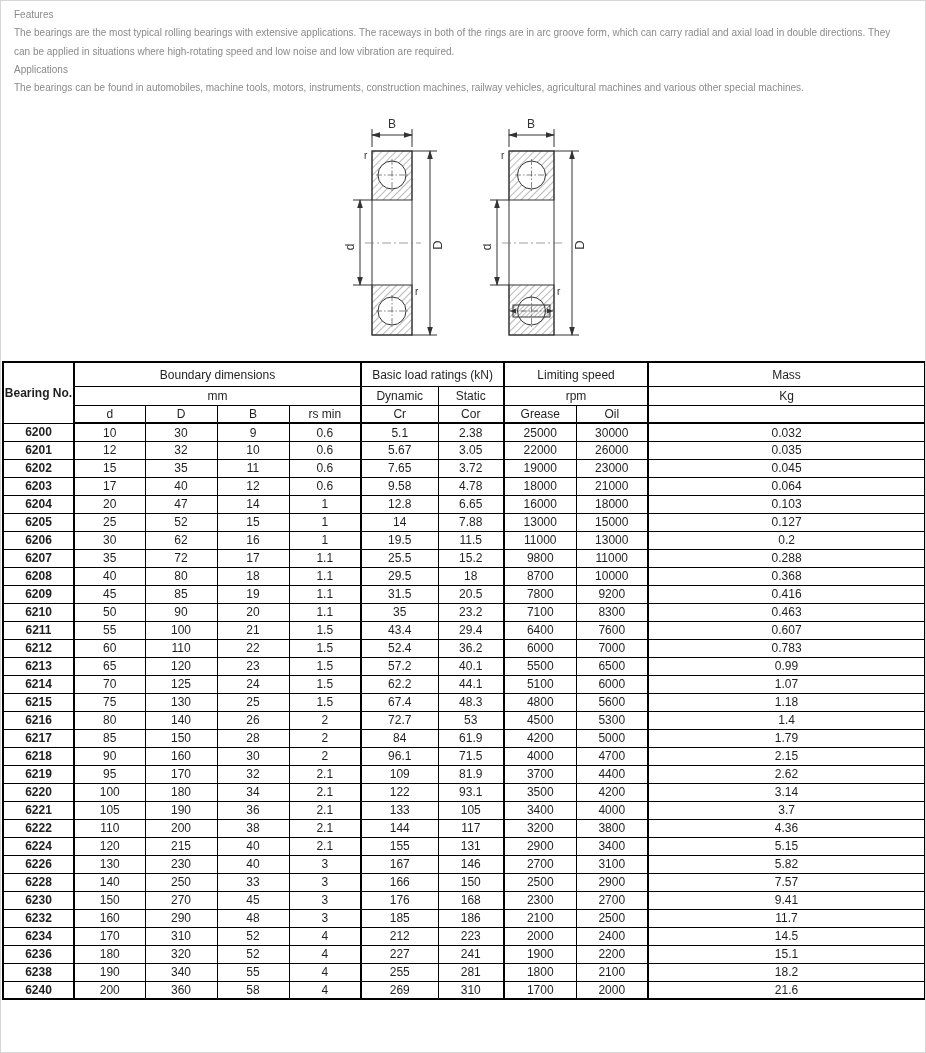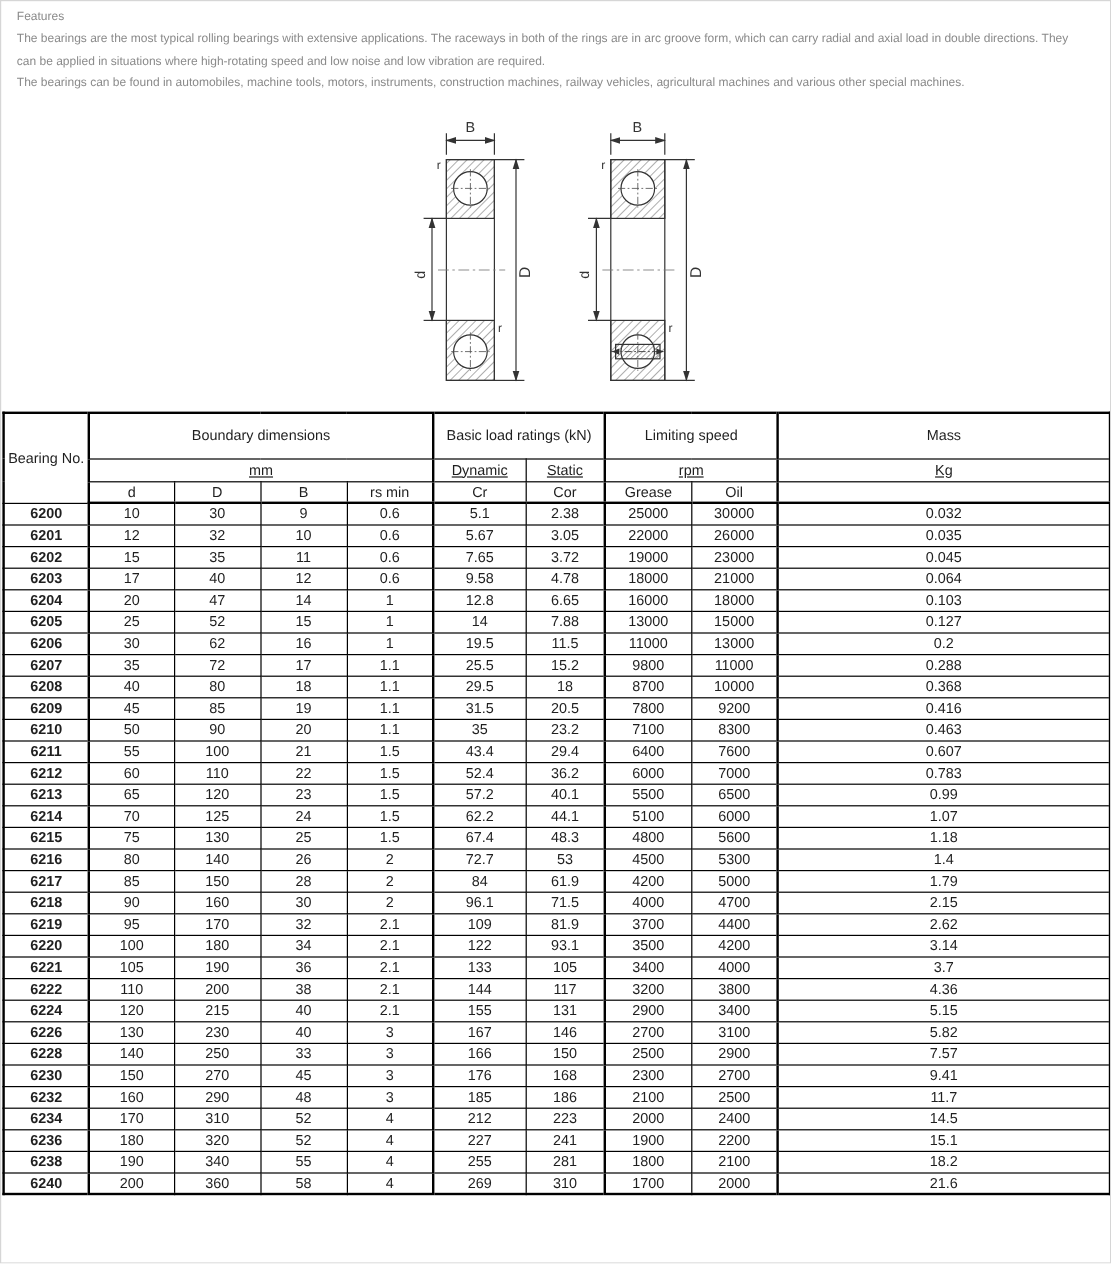--- a/index.html
+++ b/index.html
@@ -10,35 +10,36 @@
   .top-text { padding:5px 12px 0 13px; color:#8a8a8a; font-size:10px; line-height:18.3px; width:916px; }
   .top-text p { margin:0; }
 
   .diagrams { position:relative; height:264px; }
   .diagrams svg { position:absolute; top:20px; }
   svg text { fill:#333; font-family:"Liberation Sans", sans-serif; }
 
   table.spec { border-collapse:collapse; table-layout:fixed; width:922px; margin-left:1px;
                font-size:12px; color:#1f1f1f; text-align:center; border:2px solid #000; }
   .spec th, .spec td { border:1px solid #000; font-weight:normal; padding:0; height:18px; vertical-align:middle; }
-  .spec thead tr.h1 th { height:38px; }
-  .spec thead tr.h2 th { height:19px;text-decoration:underline; }
+  .spec thead tr.h1 th { height:24px; }
+  .spec thead tr.h2 th { height:19px; }
   .spec thead tr.h3 th { height:18px; border-bottom-width:2px; }
   .spec .bl2 { border-left-width:2px; }
-  .spec th.bearing-head { font-weight:normal; }
+  .spec th.bearing-head { font-weight:bold; }
   .spec td.bearing-no { font-weight:bold; }
 </style>
 </head>
 <body>
 
 <div class="page">
 
   <div class="top-text">
     <p>Features</p>
     <p>The bearings are the most typical rolling bearings with extensive applications. The raceways in both of the rings are in arc groove form, which can carry radial and axial load in double directions. They can be applied in situations where high-rotating speed and low noise and low vibration are required.</p>
+    <p>Applications</p>
     <p>The bearings can be found in automobiles, machine tools, motors, instruments, construction machines, railway vehicles, agricultural machines and various other special machines.</p>
   </div>
 
   <div class="diagrams">
 
     <svg style="left:344px;" width="100" height="236" viewBox="0 0 100 236">
       <defs>
         <pattern id="hatchL" patternUnits="userSpaceOnUse" width="5" height="5" patternTransform="rotate(45)">
           <line x1="0" y1="0" x2="0" y2="5" stroke="#666" stroke-width="0.9"></line>
         </pattern>

